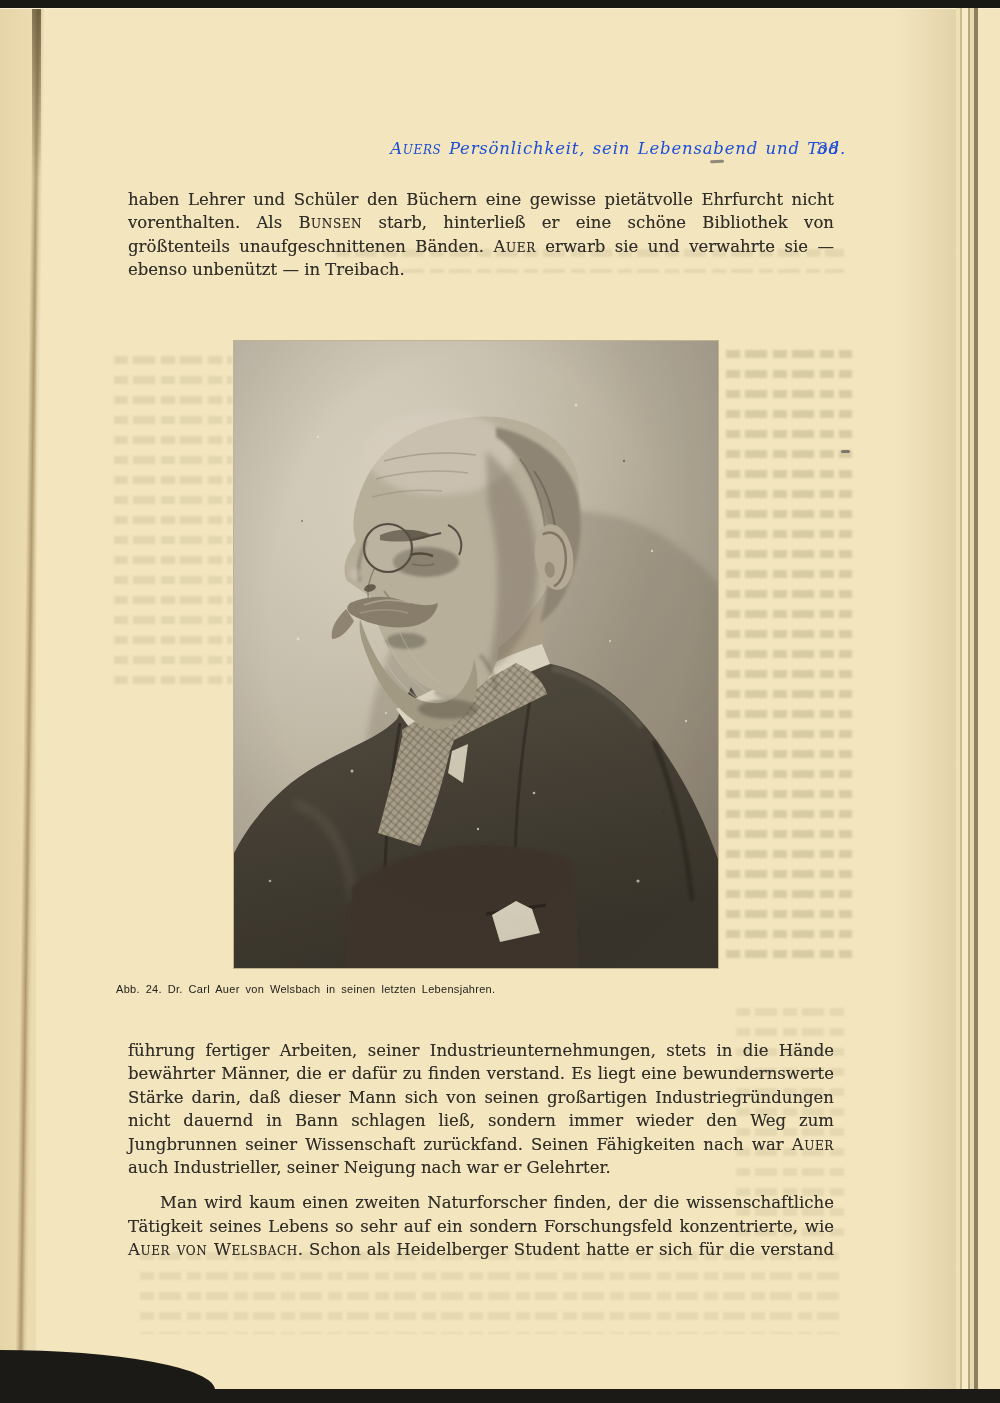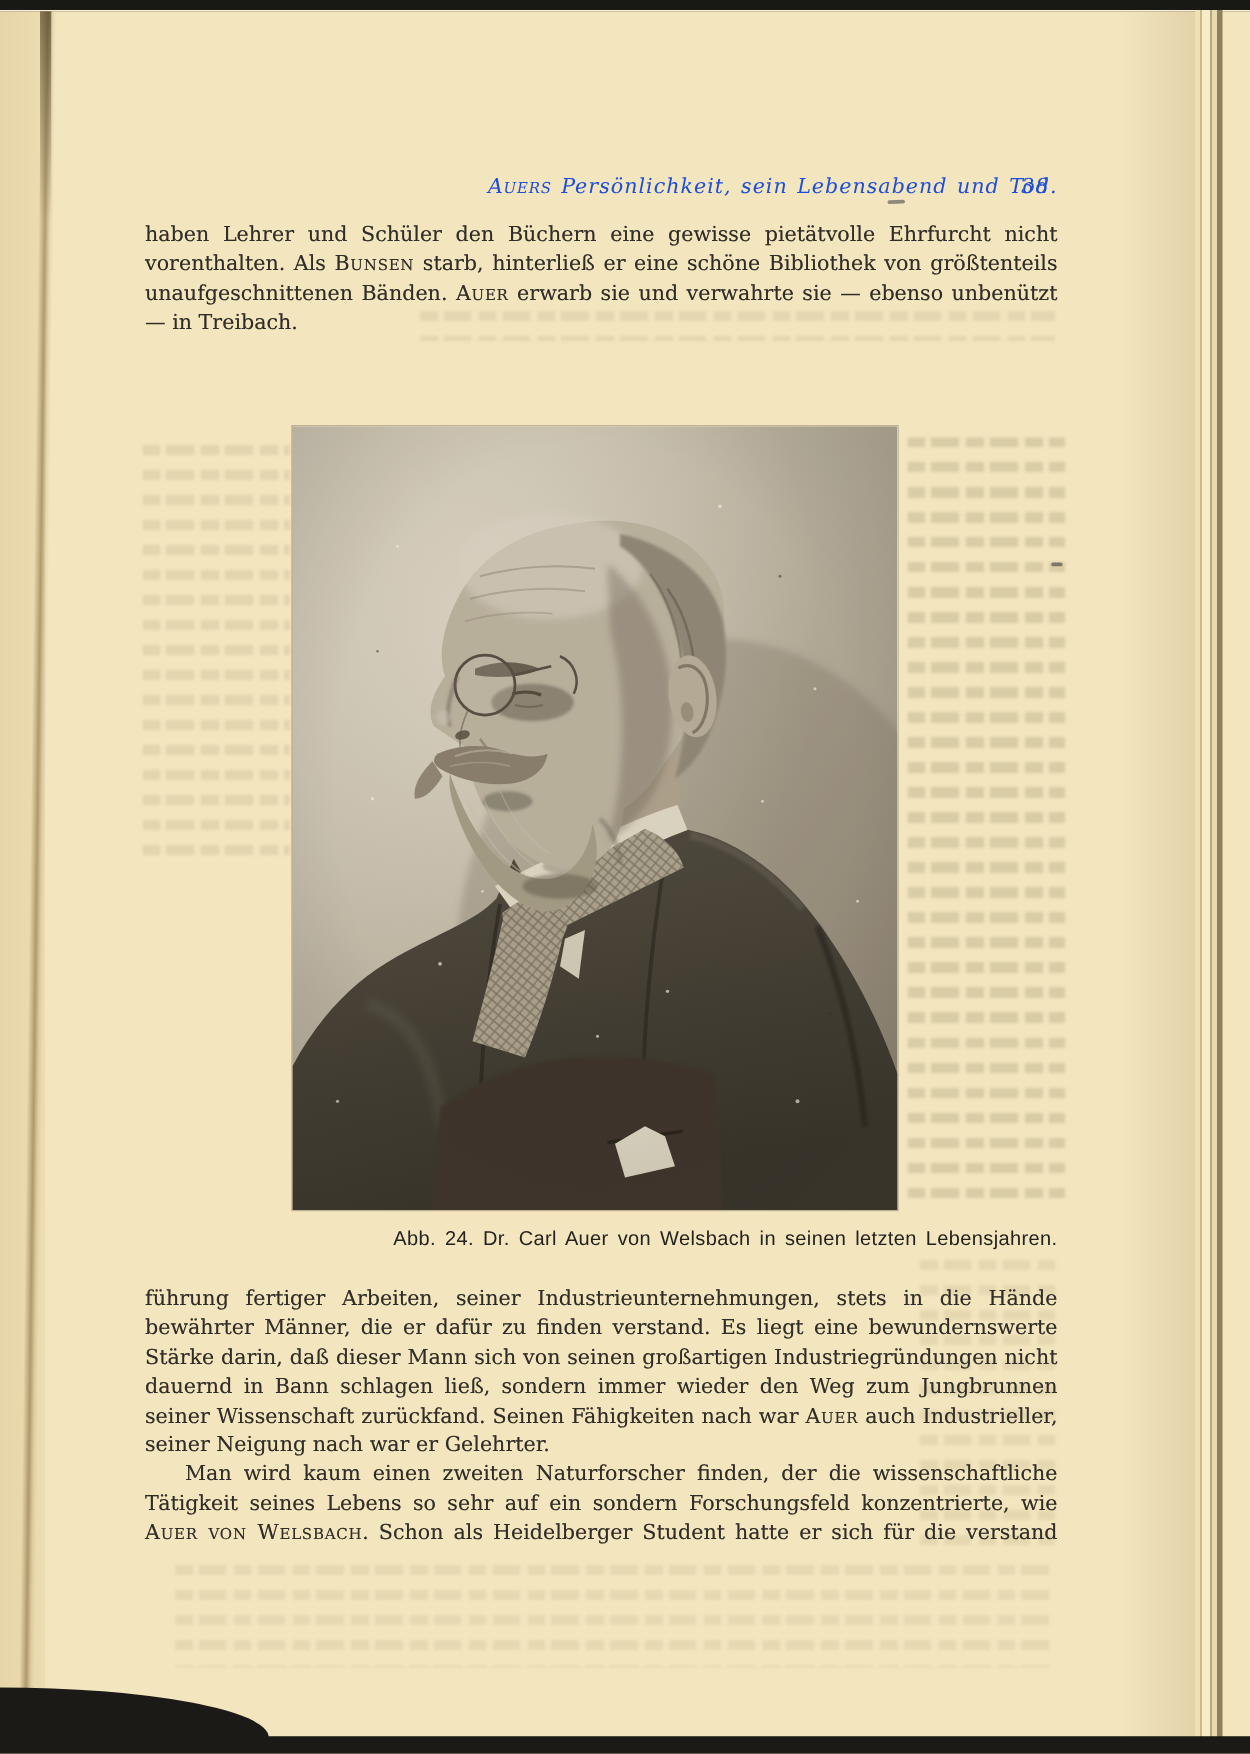--- a/index.html
+++ b/index.html
@@ -40,29 +40,29 @@
   .page-num{position:absolute;right:6px;top:0;letter-spacing:1px;}
   .sc{font-variant:small-caps;letter-spacing:.6px;}
   .speck{position:absolute;background:#8f897c;border-radius:2px;}
   .speck-1{left:710px;top:160px;width:14px;height:3px;transform:rotate(-3deg);}
   .speck-2{left:841px;top:450px;width:9px;height:3px;background:#7d776a;}
   
   .text-block{position:absolute;left:116px;width:730px;font-size:16.5px;line-height:23.4px;
     color:#2f2d27;text-align:justify;text-shadow:0 0 .3px rgba(47,45,39,.45);}
   .text-block.upper{top:176px;}
   .text-block.lower{top:1027px;}
-  .para{margin:0;}
+  .para{margin:12px;}
   .para.indent{text-indent:32px;}
   .para.full-last{text-align-last:justify;}
   
   .portrait{position:absolute;left:234px;top:341px;width:484px;height:627px;margin:0;
     box-shadow:0 0 0 1px rgba(95,87,68,.35);}
   .portrait svg{display:block;width:484px;height:627px;}
-  .caption{position:absolute;left:116px;top:983px;width:730px;text-align:right;
-    font-family:"Liberation Sans",sans-serif;font-size:16px;color:#23221e;
+  .caption{position:absolute;left:116px;top:983px;width:730px;text-align:left;
+    font-family:"Liberation Sans",sans-serif;font-size:11px;color:#23221e;
     letter-spacing:.3px;word-spacing:2.5px;}
 </style>
 </head>
 <body>
 
 <div class="stage">
 
   <div class="gutter-strip"></div>
   <div class="gutter-crease"></div>
   <div class="gutter-crease-top"></div>

